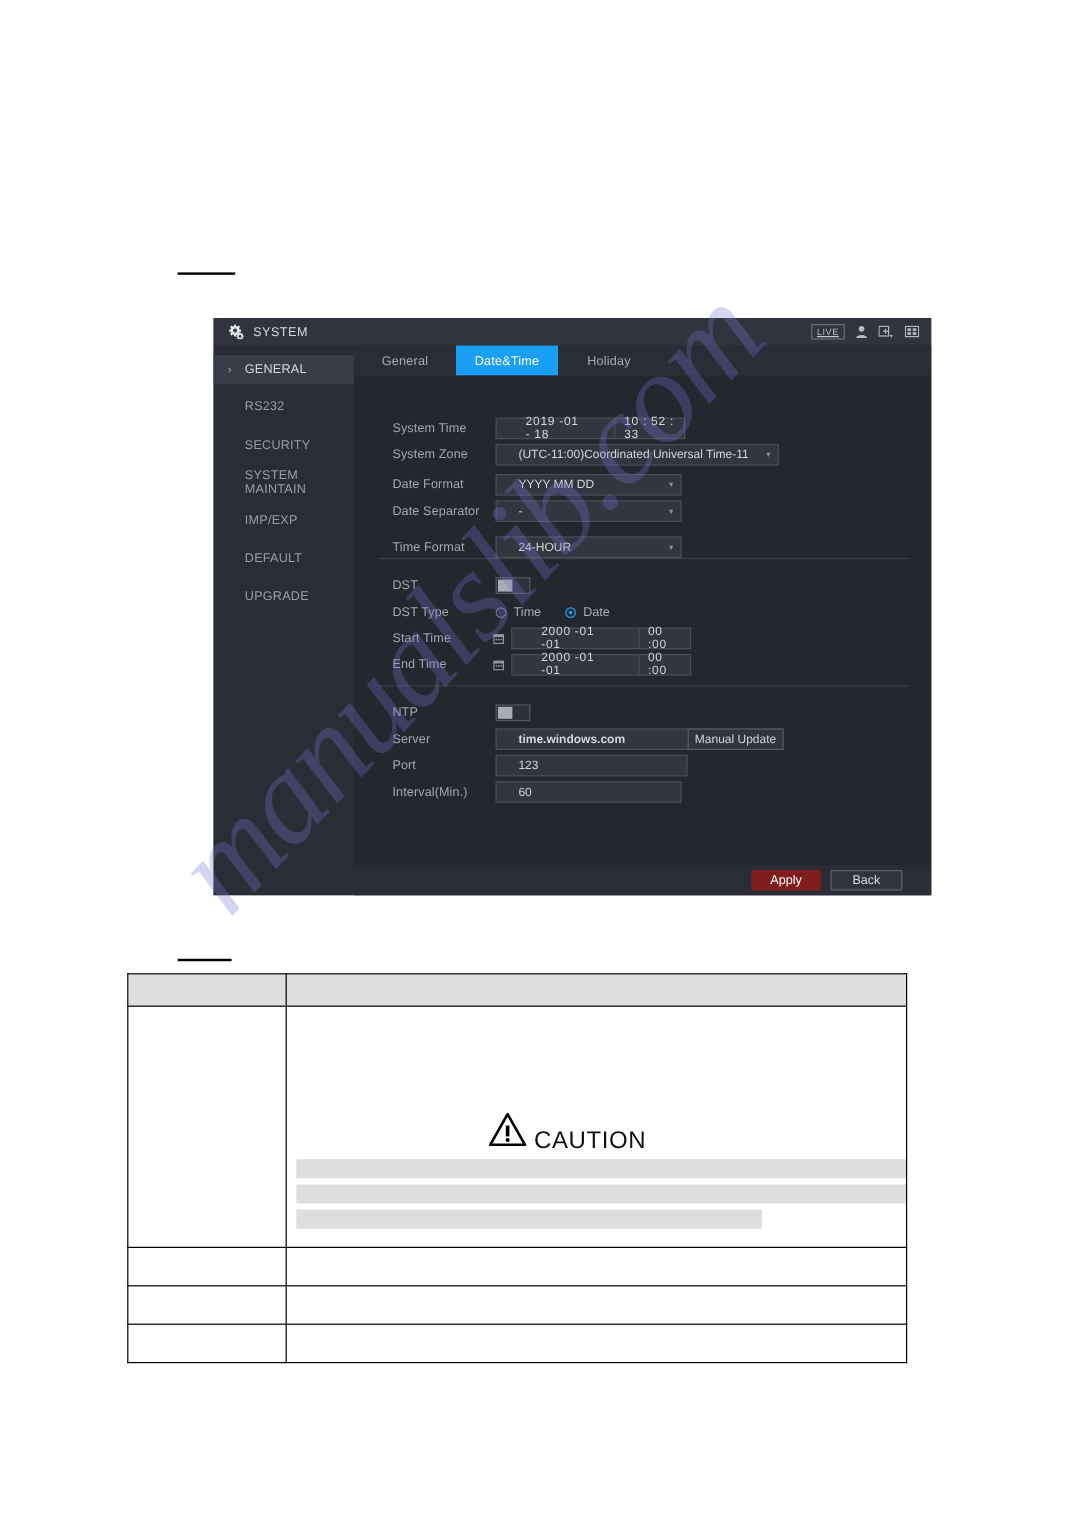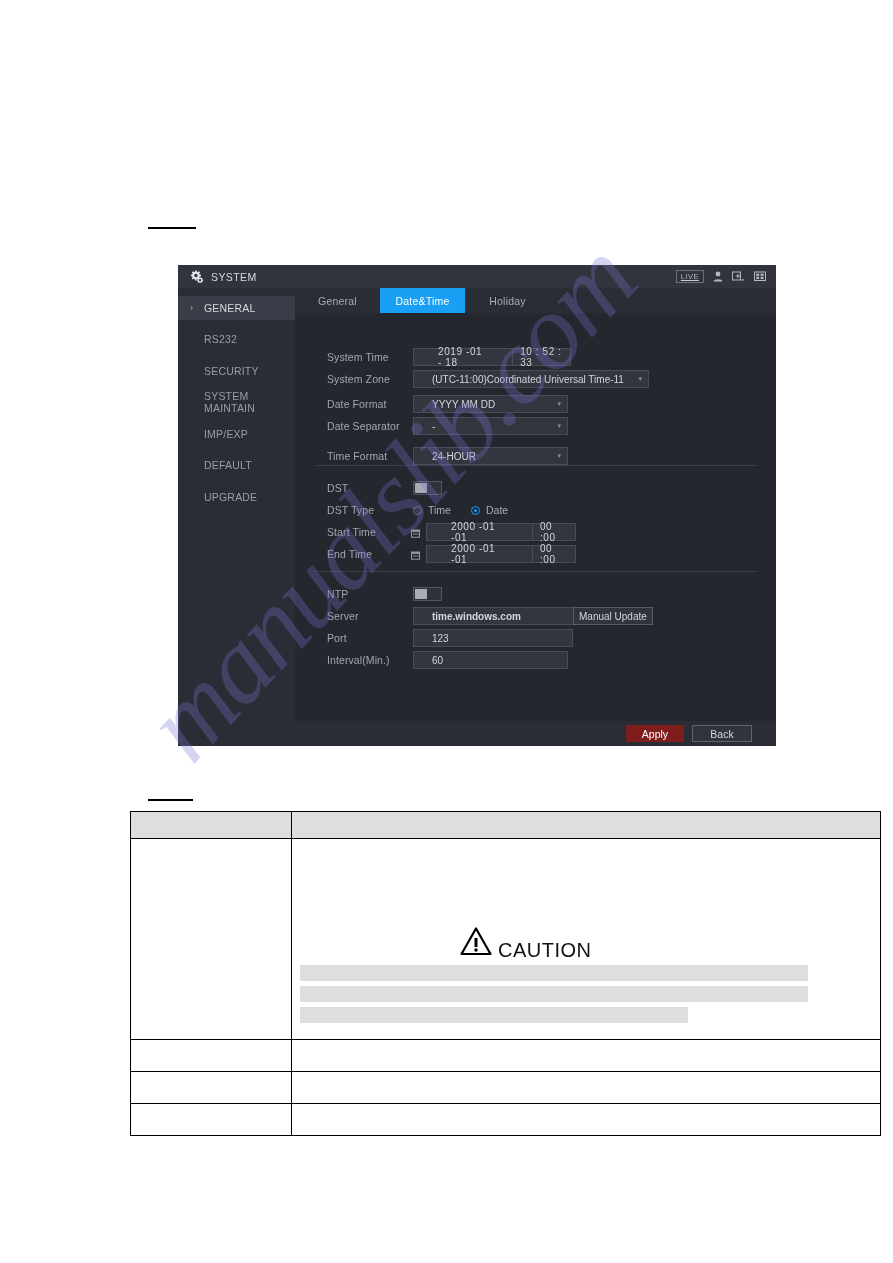--- a/index.html
+++ b/index.html
@@ -320,25 +320,24 @@
     background: #32343d;
     border: 1px solid #60636d;
     color: #d6d8de;
   }
 
   
   #doc-table {
     position: absolute;
     left: 106px;
     top: 811px;
-    width: 751px;
+    width: 650px;
     border-collapse: collapse;
     z-index: 5;
     background: transparent;
-    margin-left: 24px;
   }
   #doc-table td {
     border: 1.3px solid #000;
     padding: 0;
     vertical-align: top;
     background: #ffffff;
   }
   #doc-table .col-a { width: 160px; }
   #doc-table tr.header-row td {
     background: #dedede;

